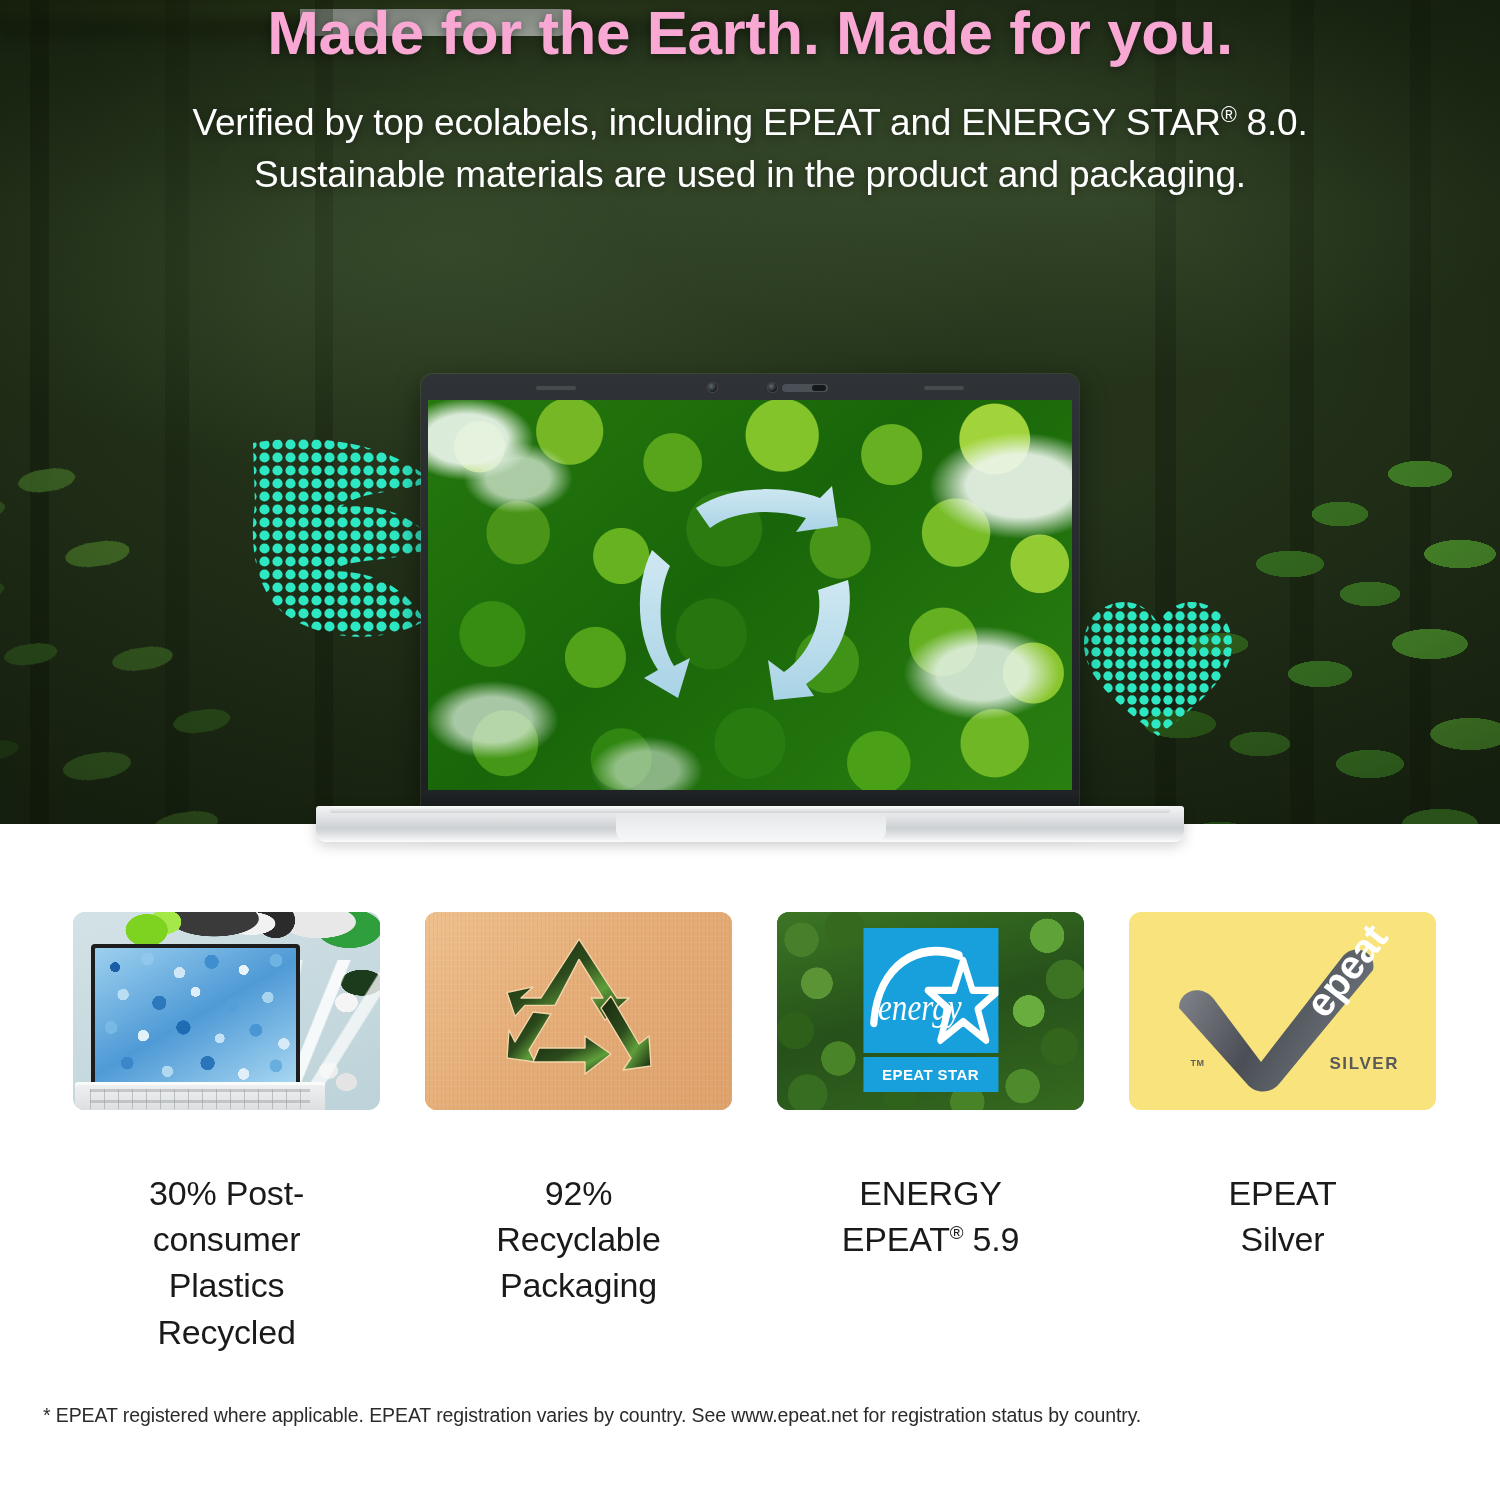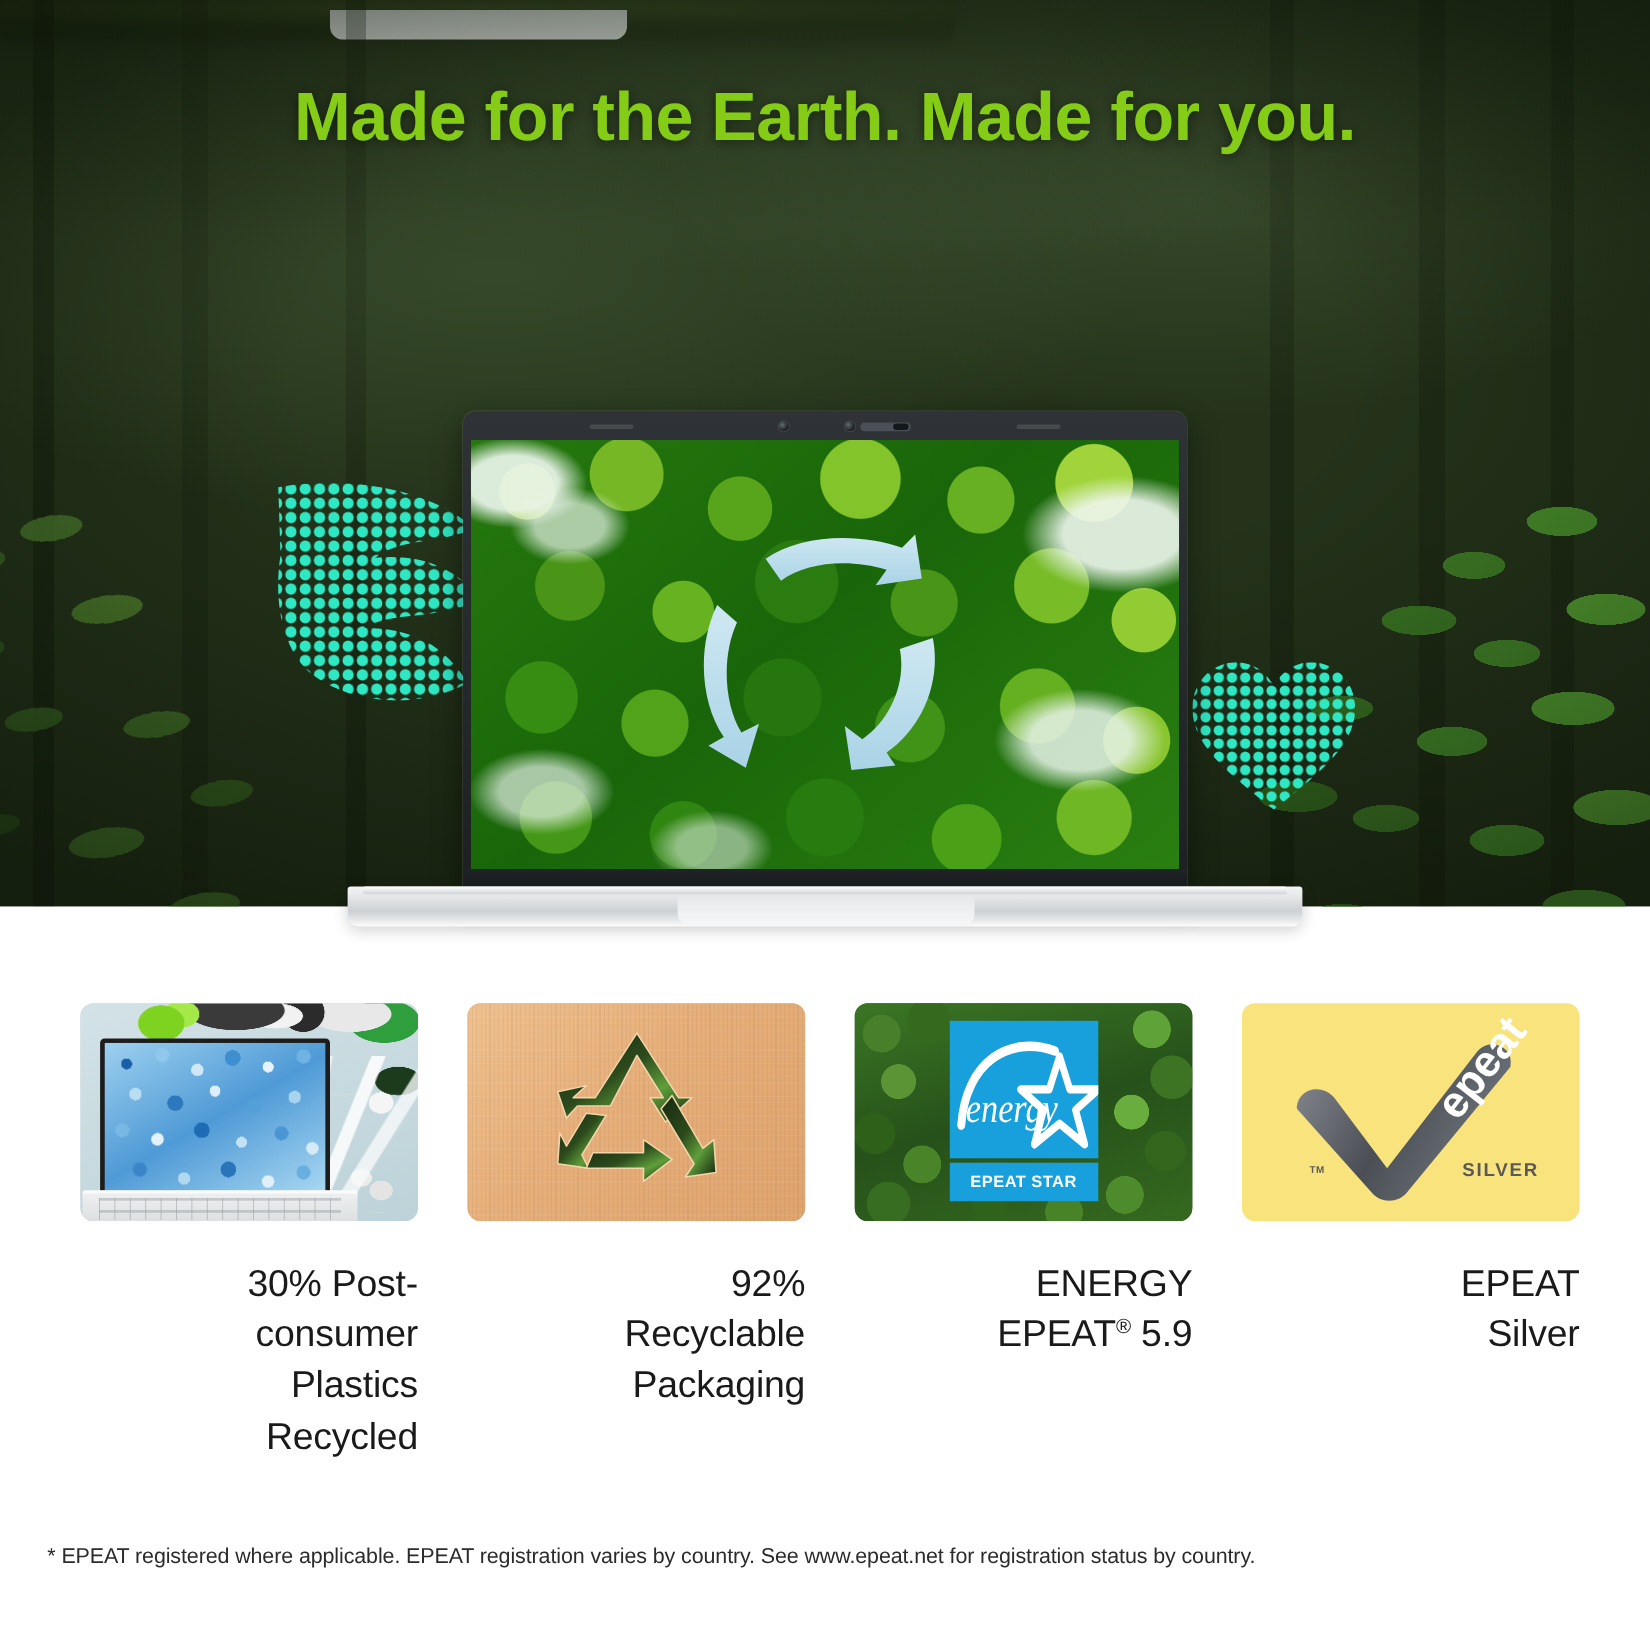--- a/index.html
+++ b/index.html
@@ -83,22 +83,21 @@
   .hero-bg .vignette {
     position:absolute; inset:0;
     background:
       radial-gradient(ellipse 80% 70% at 50% 40%, rgba(0,0,0,0) 40%, rgba(8,14,5,.55) 100%),
       linear-gradient(180deg, rgba(20,30,12,.35) 0%, rgba(0,0,0,0) 25%);
   }
 
   
   .hero-text { position:absolute; left:0; top:0; width:1500px; text-align:center; z-index:6; }
   .headline {
-    margin-top:74px;
-    font-size:62px; font-weight:bold; color:#84cc16;
+    font-size:62px; font-weight:bold; color:#f9a8d4;
     letter-spacing:-.5px; line-height:1.08;
     text-shadow:0 2px 10px rgba(0,0,0,.45);
   }
   .subhead {
     margin-top:30px;
     font-size:37px; color:#ffffff; font-weight:400;
     line-height:1.42; letter-spacing:-.2px;
     text-shadow:0 1px 8px rgba(0,0,0,.4);
   }
   .subhead sup { font-size:.58em; vertical-align:super; }
@@ -206,22 +205,22 @@
   }
 
   
   .cards { position:absolute; left:0; top:912px; width:1500px; z-index:3; }
   .card-row { display:flex; padding:0 73px; gap:45px; }
   .card { width:307px; }
   .thumb {
     width:307px; height:198px; border-radius:12px; overflow:hidden; position:relative;
   }
   .card-label {
-    margin-top:34px; font-size:34px; line-height:1.36; color:#1a1a1a;
-    text-align:right; letter-spacing:-.2px; font-weight:400;
+    margin-top:60px; font-size:34px; line-height:1.36; color:#1a1a1a;
+    text-align:center; letter-spacing:-.2px; font-weight:400;
   }
   .card-label sup { font-size:.55em; vertical-align:super; }
 
   
   .t1 { background:#cfe0e4; }
   .t1 .desk {
     position:absolute; inset:0;
     background:linear-gradient(160deg,#d3e2e6 0%, #c6d9de 55%, #bdd3d9 100%);
   }
   .t1 .clutter {
@@ -368,20 +367,24 @@
       <div class="base"></div>
       <div class="trunks"></div>
       <div class="mist"></div>
       <div class="leaves-l"></div>
       <div class="leaves-r"></div>
       <div class="vignette"></div>
     </div>
 
     <div class="hero-text">
       <h1 class="headline">Made for the Earth. Made for you.</h1>
+      <p class="subhead">
+        <span>Verified by top ecolabels, including EPEAT and ENERGY STAR</span><sup>®</sup><span> 8.0.</span><br>
+        <span>Sustainable materials are used in the product and packaging.</span>
+      </p>
     </div>
 
     <div class="halftone leaf-dots">
       <svg width="200" height="232" viewBox="0 0 200 232" aria-hidden="true">
         <defs>
           <pattern id="dotsA" width="13" height="13" patternUnits="userSpaceOnUse">
             <circle cx="6.5" cy="6.5" r="5.1" fill="#2ee8c4"></circle>
           </pattern>
           <clipPath id="leafClip">
             <path d="M8 18 C70 6, 150 20, 186 56 C150 70, 120 64, 96 82 C140 78, 170 92, 192 120

